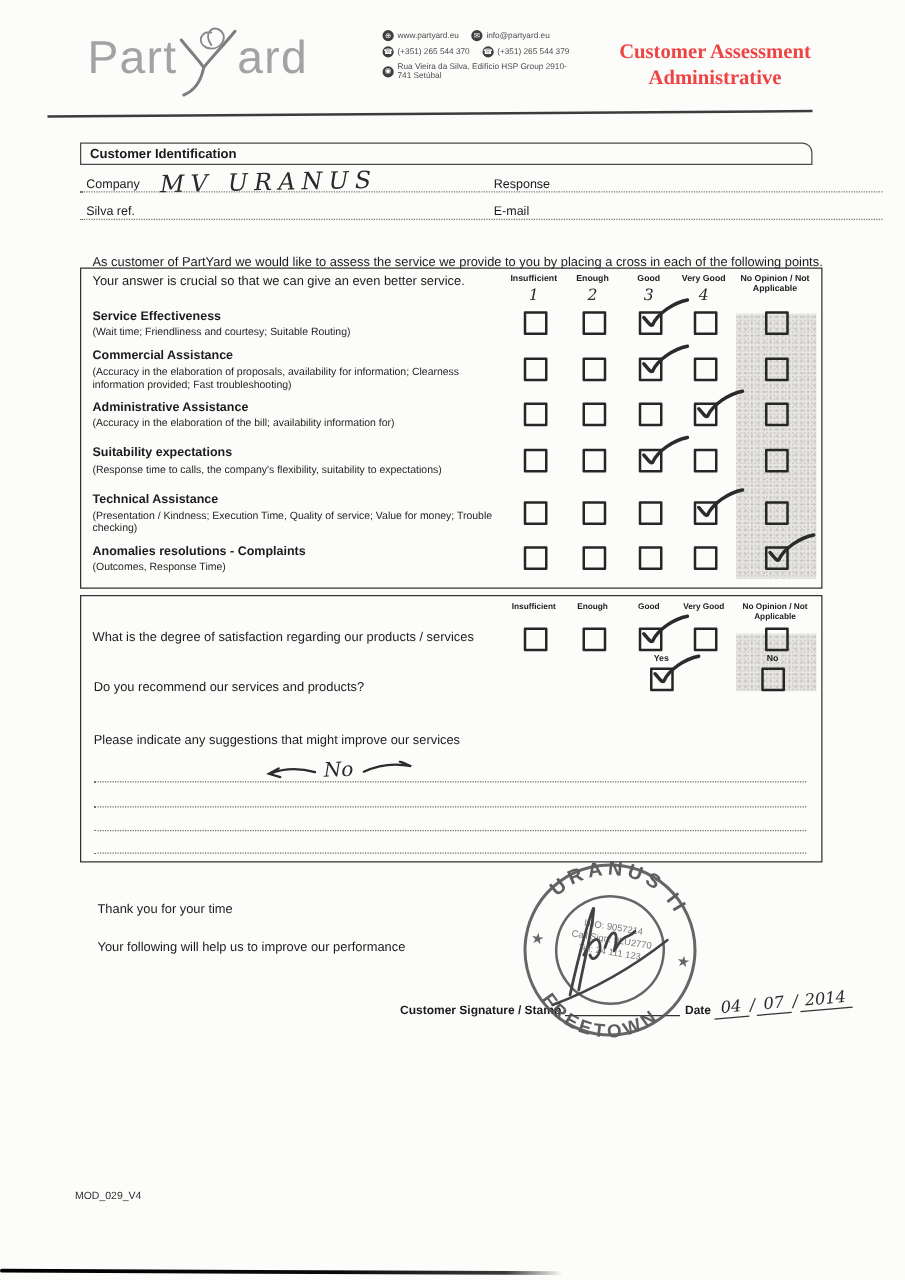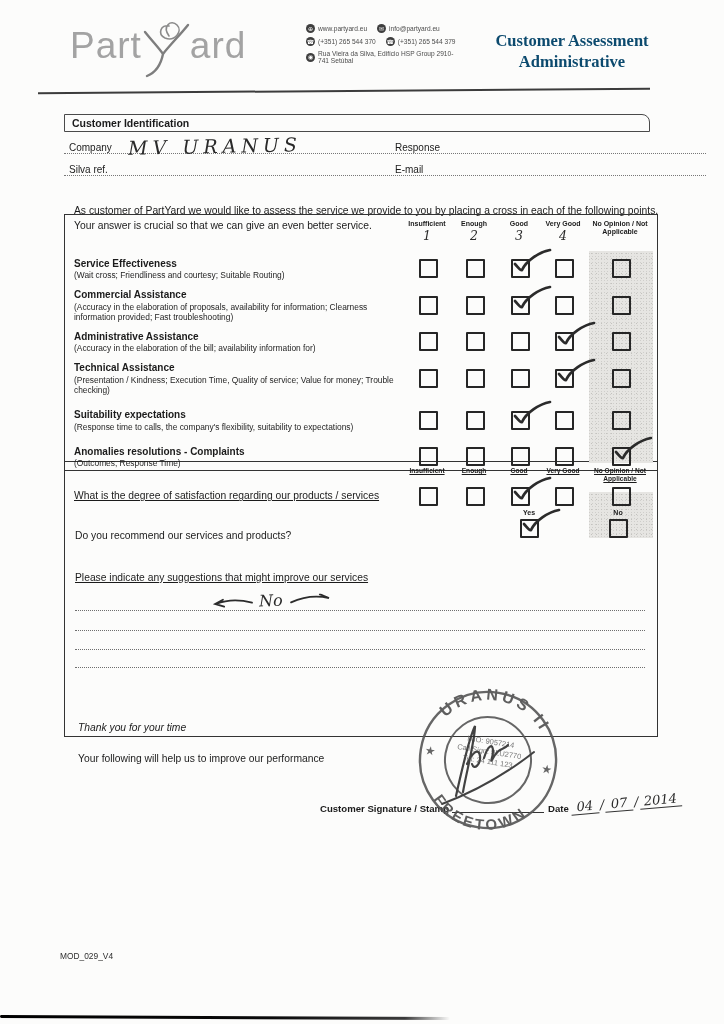--- a/index.html
+++ b/index.html
@@ -11,56 +11,56 @@
         color:#a3a3a3;font-size:37px;letter-spacing:1px;}
   .logo .ltxt{line-height:52px;}
   .logo svg{margin:0 -4px;}
   .contacts{position:absolute;left:306px;top:24px;width:168px;font-size:6.6px;color:#4c4c4c;}
   .c-row{display:flex;gap:10px;margin-bottom:4px;}
   .c-item{display:flex;align-items:center;gap:3px;}
   .cicon{width:9px;height:9px;min-width:9px;border-radius:50%;background:#3f3f3f;color:#fff;
          display:flex;align-items:center;justify-content:center;font-size:6px;line-height:1;}
   .doc-title{position:absolute;left:452px;top:30px;width:240px;text-align:center;
              font-family:"Liberation Serif",serif;font-weight:bold;font-size:16.5px;
-             line-height:1.3;color:#0c4a6e;}
+             line-height:1.3;color:#ef4444;}
   .header-rule{position:absolute;left:38px;top:90px;width:612px;height:2.4px;background:#3c3c3c;
                transform:rotate(-0.4deg);}
 
   
   .cid{position:absolute;left:64px;top:114px;width:642px;}
   .cid-titlebox{box-sizing:border-box;width:586px;border:1.6px solid #4a4a4a;border-radius:0 8px 0 0;
                 padding:2px 7px;font-weight:bold;font-size:10.5px;}
   .cid-row{display:flex;align-items:flex-end;height:21px;border-bottom:1.5px dotted #777;width:642px;}
   .cid-row .half-l{width:326px;display:flex;align-items:flex-end;padding-left:5px;}
   .cid-label{font-size:10px;}
   .hw{font-family:"DejaVu Serif",serif;font-style:italic;color:#2a2a2a;}
   .hw-company{font-size:19px;letter-spacing:5px;margin-left:16px;transform:rotate(-1.2deg) translateY(3px);
               white-space:nowrap;line-height:1;}
 
   
   .intro{position:absolute;left:74px;top:176px;width:592px;font-size:10.3px;line-height:1.5;margin-top:27px;}
 
   
   .ratebox{position:absolute;left:64px;box-sizing:border-box;border:1.8px solid #333;background:transparent;}
   .box1{top:214px;width:594px;height:257px;}
-  .box2{top:461px;width:594px;height:276px;text-decoration:underline;}
+  .box2{top:476px;width:594px;height:214px;}
   .cols-header{display:flex;margin-left:338px;padding-top:5px;position:relative;z-index:3;}
   .hcell{display:flex;flex-direction:column;align-items:center;font-weight:bold;font-size:7px;
          text-align:center;line-height:1.2;}
   .w1{width:48px;}.w2{width:46px;}.w3{width:44px;}.w4{width:44px;}.w5{width:70px;}
   .hw-digit{font-size:12.5px;font-weight:normal;margin-top:0;}
   .box2 .hcell{font-size:6.6px;}
   .speckle{background-color:#e6e5e2;
            background-image:radial-gradient(#c3c2be 0.8px,transparent 0.9px),
                             radial-gradient(#cfcecb 0.7px,transparent 0.8px);
            background-size:5px 5px,3px 3px;background-position:0 0,2px 1px;}
   .noop-strip{position:absolute;left:524px;top:36px;bottom:7px;width:64px;z-index:1;}
   .noop-patch{position:absolute;left:524px;top:30px;width:64px;height:46px;z-index:1;}
 
-  .a-rows{position:relative;z-index:2;margin-top:10px;}
+  .a-rows{position:relative;z-index:2;margin-top:0;}
   .a-row{display:flex;align-items:center;}
   .h30{height:31px;}.h42{height:42px;}
   .a-label{width:330px;padding-left:9px;}
   .a-title{font-weight:bold;font-size:10px;line-height:1.25;}
   .a-desc{font-size:8.4px;line-height:1.2;color:#1f1f1f;}
   .cells{display:flex;}
   .cell{display:flex;justify-content:center;}
   .cb{width:15px;height:15px;border:2px solid #262626;border-radius:1px;position:relative;
       background:transparent;}
   .tick{position:absolute;left:-4px;top:-14px;width:44px;height:31px;pointer-events:none;z-index:4;}
@@ -74,21 +74,21 @@
   .yn-label{font-weight:bold;font-size:7px;margin-bottom:3px;}
   .yncell .cb{margin:0 auto;}
   .yes-cell{left:444px;top:3px;}
   .no-cell{left:533px;top:3px;}
   .sugg-prompt{margin:8px 0 0 10px;font-size:10.3px;position:relative;z-index:2;}
   .ans-line{position:absolute;left:10px;right:12px;border-bottom:1.6px dotted #6e6e6e;height:0;}
   .hw-no{position:absolute;left:148px;top:129px;display:flex;align-items:center;gap:6px;
          font-size:16px;transform:rotate(-2deg);z-index:3;}
 
   
-  .thanks{position:absolute;left:78px;top:722px;font-size:10.3px;font-style:italic;}
+  .thanks{position:absolute;left:78px;top:722px;font-size:10.3px;}
   .feedback{position:absolute;left:78px;top:753px;font-size:10.3px;}
   .sig-row{position:absolute;left:320px;top:798px;font-size:9.6px;font-weight:bold;display:flex;
            align-items:flex-end;white-space:nowrap;}
   .sig-line{display:inline-block;width:92px;border-bottom:1.5px solid #333;margin:0 4px 1px 3px;}
   .date-hw{display:flex;align-items:flex-end;transform:rotate(-5deg) translateY(-3px);margin-left:2px;}
   .date-slot{display:inline-block;border-bottom:1.4px solid #333;text-align:center;
              font-weight:normal;font-size:13px;line-height:1;padding:0 2px 1px 2px;}
   .date-sep{font-weight:normal;font-size:13px;padding:0 1px 1px 1px;}
   .stamp{position:absolute;left:402px;top:674px;width:172px;height:172px;opacity:0.9;z-index:5;}
   .footer-code{position:absolute;left:60px;top:951px;font-size:8.4px;color:#2e2e2e;}
@@ -188,21 +188,21 @@
         <span class="hw hw-digit">4</span>
         </div>
       <div class="hcell w5">
           <span>No Opinion / Not Applicable</span>
         </div>
     </div>
     <div class="a-rows">
       <div class="a-row h30">
         <div class="a-label">
           <div class="a-title">Service Effectiveness</div>
-          <div class="a-desc">(Wait cross; Friendliness and courtesy; Suitable Routing)</div>
+          <div class="a-desc">(Wait time; Friendliness and courtesy; Suitable Routing)</div>
         </div>
         <div class="cells">
           <div class="cell w1">
               <div class="cb"></div>
             </div>
           <div class="cell w2">
               <div class="cb"></div>
             </div>
           <div class="cell w3">
               <div class="cb">
@@ -268,66 +268,66 @@
                 </svg>
               </div>
             </div>
           <div class="cell w5">
               <div class="cb"></div>
             </div>
         </div>
       </div>
       <div class="a-row h42">
         <div class="a-label">
+          <div class="a-title">Suitability expectations</div>
+          <div class="a-desc">(Response time to calls, the company's flexibility, suitability to expectations)</div>
+        </div>
+        <div class="cells">
+          <div class="cell w1">
+              <div class="cb"></div>
+            </div>
+          <div class="cell w2">
+              <div class="cb"></div>
+            </div>
+          <div class="cell w3">
+              <div class="cb">
+                <svg class="tick" viewBox="0 0 44 31">
+                  <path d="M6 17 C9 20,11 24,13 23 C17 14,30 5,41 3" fill="none" stroke="#2b2b2b" stroke-width="2.7" stroke-linecap="round"></path>
+                </svg>
+              </div>
+            </div>
+          <div class="cell w4">
+              <div class="cb"></div>
+            </div>
+          <div class="cell w5">
+              <div class="cb"></div>
+            </div>
+        </div>
+      </div>
+      <div class="a-row h42">
+        <div class="a-label">
           <div class="a-title">Technical Assistance</div>
           <div class="a-desc">(Presentation / Kindness; Execution Time, Quality of service; Value for money; Trouble checking)</div>
         </div>
         <div class="cells">
           <div class="cell w1">
               <div class="cb"></div>
             </div>
           <div class="cell w2">
               <div class="cb"></div>
             </div>
           <div class="cell w3">
               <div class="cb"></div>
             </div>
           <div class="cell w4">
               <div class="cb">
                 <svg class="tick" viewBox="0 0 44 31">
                   <path d="M6 17 C9 20,11 24,13 23 C17 14,30 5,41 3" fill="none" stroke="#2b2b2b" stroke-width="2.7" stroke-linecap="round"></path>
                 </svg>
               </div>
-            </div>
-          <div class="cell w5">
-              <div class="cb"></div>
-            </div>
-        </div>
-      </div>
-      <div class="a-row h42">
-        <div class="a-label">
-          <div class="a-title">Suitability expectations</div>
-          <div class="a-desc">(Response time to calls, the company's flexibility, suitability to expectations)</div>
-        </div>
-        <div class="cells">
-          <div class="cell w1">
-              <div class="cb"></div>
-            </div>
-          <div class="cell w2">
-              <div class="cb"></div>
-            </div>
-          <div class="cell w3">
-              <div class="cb">
-                <svg class="tick" viewBox="0 0 44 31">
-                  <path d="M6 17 C9 20,11 24,13 23 C17 14,30 5,41 3" fill="none" stroke="#2b2b2b" stroke-width="2.7" stroke-linecap="round"></path>
-                </svg>
-              </div>
-            </div>
-          <div class="cell w4">
-              <div class="cb"></div>
             </div>
           <div class="cell w5">
               <div class="cb"></div>
             </div>
         </div>
       </div>
       <div class="a-row h30">
         <div class="a-label">
           <div class="a-title">Anomalies resolutions - Complaints</div>
           <div class="a-desc">(Outcomes, Response Time)</div>

